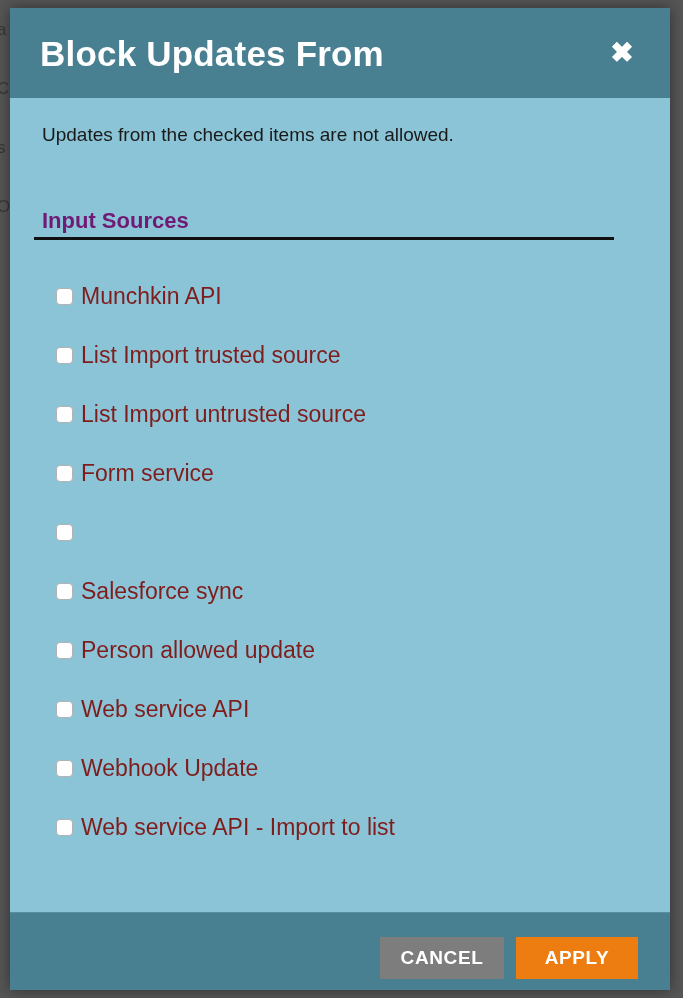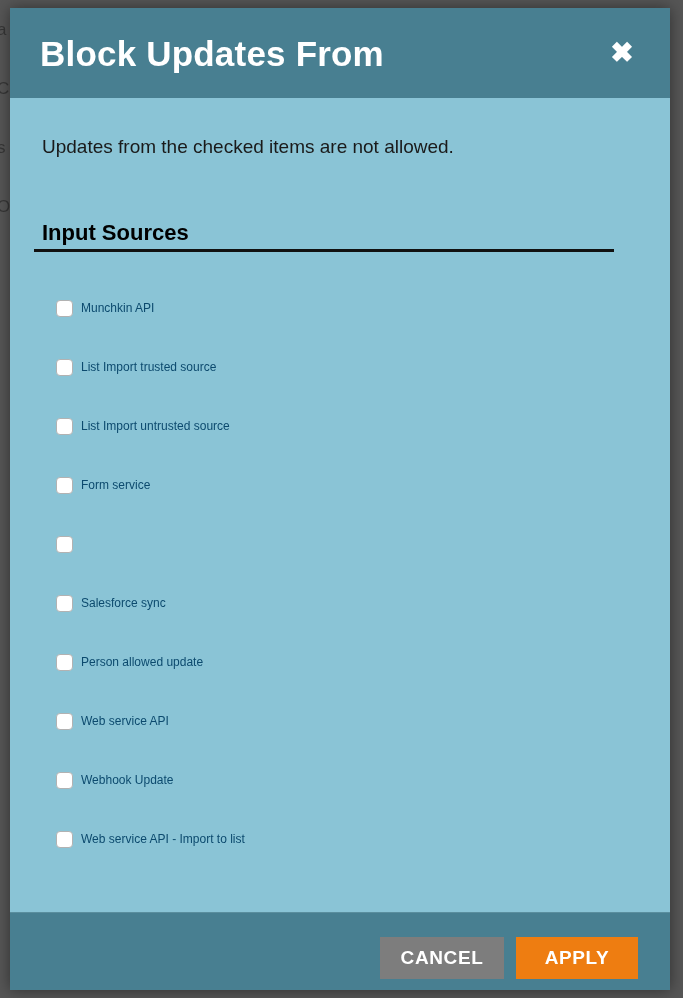--- a/index.html
+++ b/index.html
@@ -87,21 +87,21 @@
     user-select: none;
     background: transparent;
     border: none;
     line-height: 1;
     padding-right: 4px;
   }
 
   
   #dialog-body {
     flex: 1 1 auto;
-    padding: 38px 30px 0 24px;
+    padding: 26px 30px 0 24px;
     overflow: hidden;
   }
 
   #dialog-description {
     font-size: 19px;
     color: #1a1a1a;
     line-height: 1.2;
     padding-left: 8px;
   }
 
@@ -109,21 +109,21 @@
     margin-top: 62px;
     padding-left: 8px;
     width: 580px;
     border-bottom: 3px solid #111111;
     padding-bottom: 4px;
   }
 
   #section-heading {
     font-size: 22px;
     font-weight: bold;
-    color: #000000;
+    color: #701a75;
     line-height: 1.1;
   }
 
   #checkbox-list {
     list-style: none;
     margin-top: 27px;
     padding-left: 22px;
   }
 
   .checkbox-row {
@@ -138,22 +138,22 @@
     height: 17px;
     flex: 0 0 17px;
     background: #ffffff;
     border: 1px solid #b2b2b2;
     border-radius: 4px;
     box-shadow: inset 0 0 0 1px rgba(255,255,255,.9);
   }
 
   .checkbox-label {
     margin-left: 8px;
-    font-size: 12px;
-    color: #0c4a6e;
+    font-size: 23px;
+    color: #7f1d1d;
     line-height: 1.1;
     white-space: nowrap;
   }
 
   
   #dialog-footer {
     flex: 0 0 78px;
     height: 78px;
     background: #487f91;
     display: flex;

